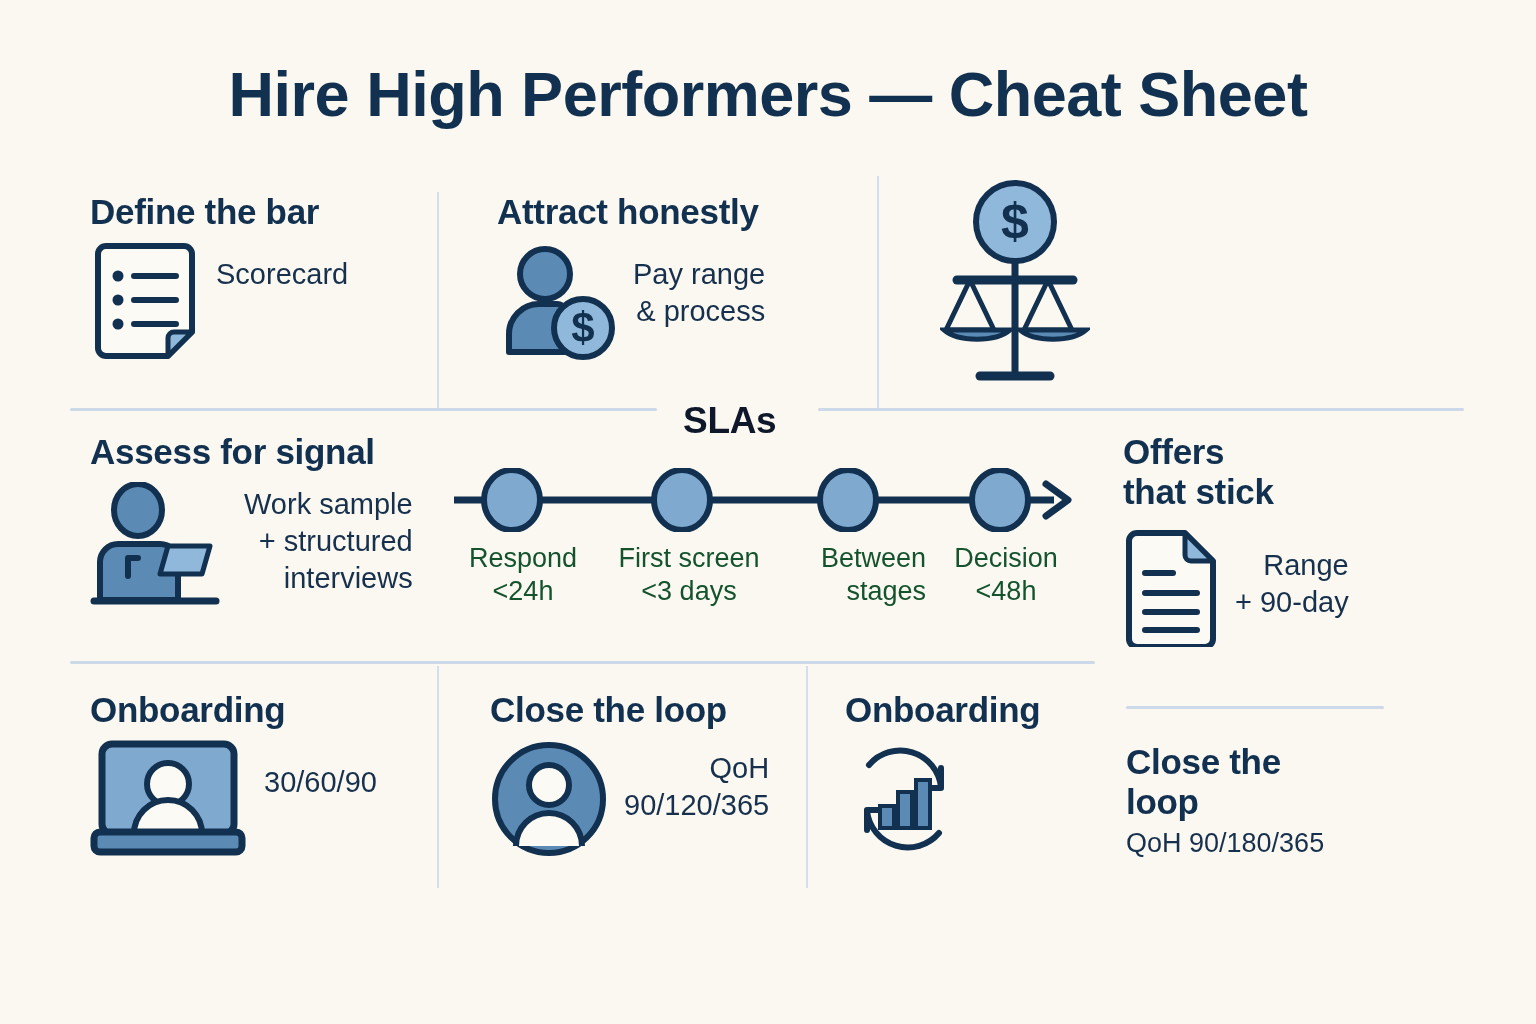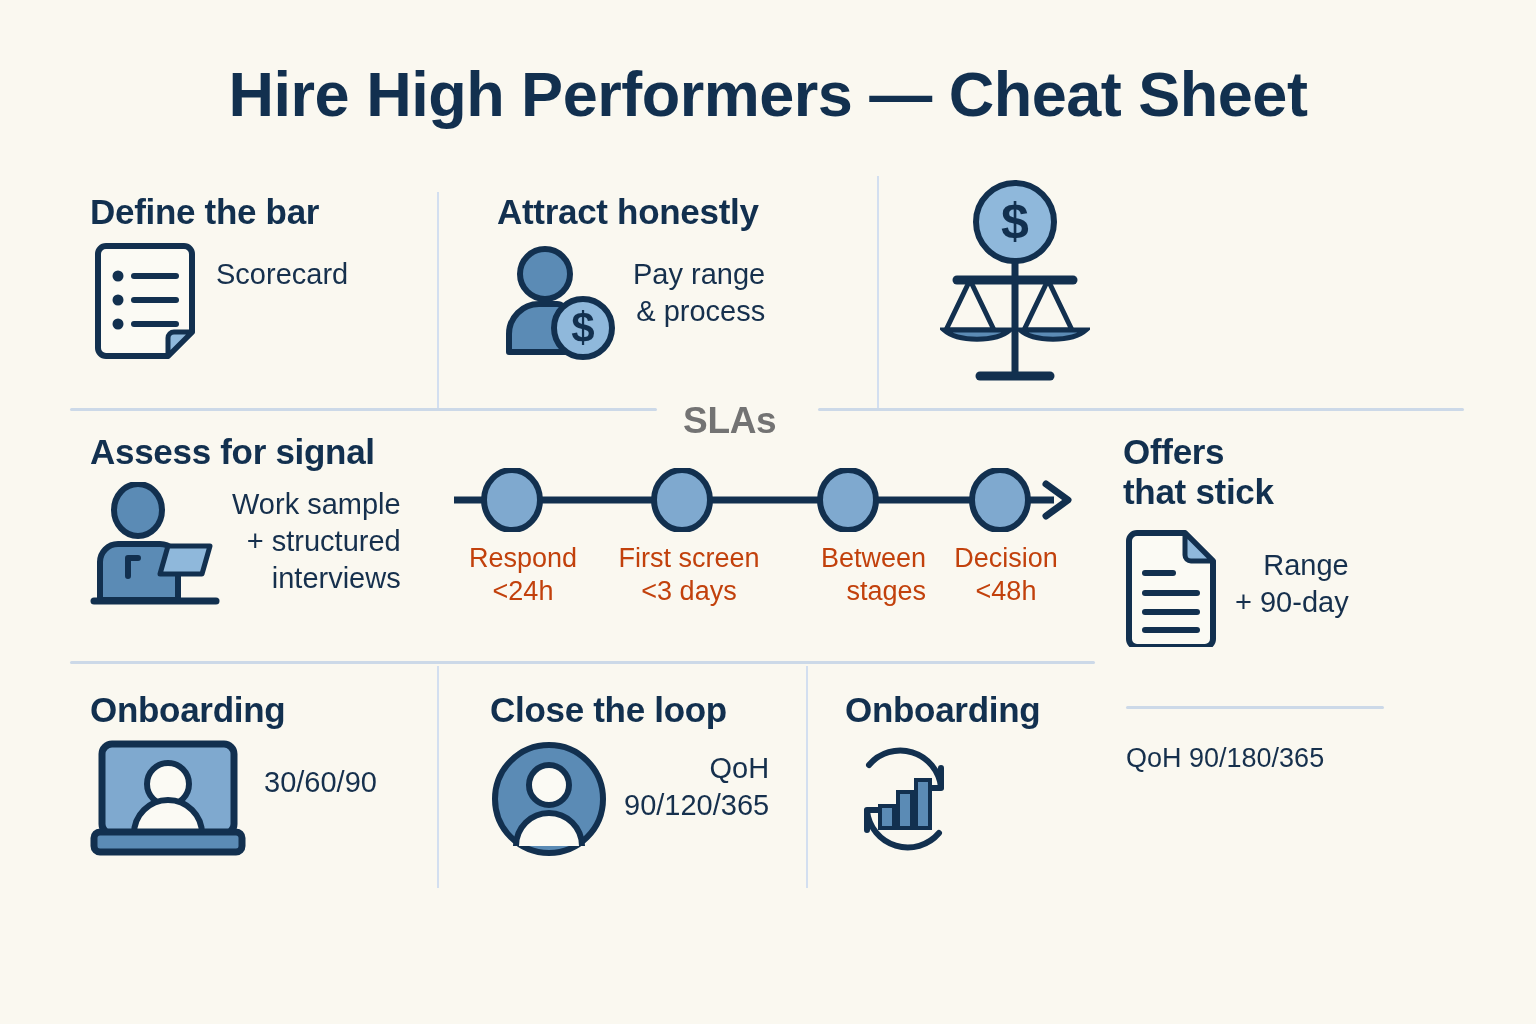--- a/index.html
+++ b/index.html
@@ -72,33 +72,33 @@
   }
   .icon-wrap {
     flex: 0 0 auto;
     display: block;
     line-height: 0;
   }
 
   
   .sla-title {
     position: absolute;
-    color: #737373;
+    color: #0f172a;
     font-weight: 700;
     font-size: 37px;
     letter-spacing: -0.3px;
   }
   .sla-track { position: absolute; }
   .sla-labels {
     position: absolute;
     display: flex;
   }
   .sla-label {
     text-align: center;
-    color: #c2410c;
+    color: #14532d;
     font-size: 27px;
     line-height: 1.22;
     white-space: pre-line;
   }
 
   
   .plain-title {
     color: #12304f;
     font-weight: 700;
     font-size: 35px;
@@ -178,21 +178,21 @@
           <path d="M104 100 L128 150 H80 Z" fill="none" stroke="#12304f" stroke-width="5" stroke-linejoin="round" transform="translate(4,0)"></path>
           <path d="M4 150 a37 17 0 0 0 66 0 z" fill="#5b8bb5" stroke="#12304f" stroke-width="5"></path>
           <path d="M80 150 a37 17 0 0 0 66 0 z" fill="#5b8bb5" stroke="#12304f" stroke-width="5"></path>
         </svg>
       </span>
     </div>
   </div>
 
   <div class="card" style="left:90px; top:432px; width:350px;">
     <div class="card-title">Assess for signal</div>
-    <div class="card-body" style="gap:12px;">
+    <div class="card-body" style="gap:24px;">
       <span class="icon-wrap">
         <svg width="130" height="130" viewBox="0 0 130 130">
           <ellipse cx="48" cy="28" rx="24" ry="26" fill="#5b8bb5" stroke="#12304f" stroke-width="6"></ellipse>
           <path d="M10 118 v-38 a18 18 0 0 1 18 -18 h42 a18 18 0 0 1 18 18 v38 z" fill="#5b8bb5" stroke="#12304f" stroke-width="6" stroke-linejoin="round"></path>
           <path d="M38 94 v-18 h10" fill="none" stroke="#12304f" stroke-width="6" stroke-linejoin="round" stroke-linecap="round"></path>
           <path d="M70 92 l8 -28 h42 l-8 28 z" fill="#8fb8db" stroke="#12304f" stroke-width="5" stroke-linejoin="round"></path>
           <line x1="4" y1="119" x2="126" y2="119" stroke="#12304f" stroke-width="7" stroke-linecap="round"></line>
         </svg>
       </span>
       <div class="card-note" style="padding-top:4px;">Work sample
@@ -284,16 +284,18 @@
           <rect x="35" y="66" width="14" height="22" fill="#5b8bb5" stroke="#12304f" stroke-width="4"></rect>
           <rect x="53" y="52" width="14" height="36" fill="#5b8bb5" stroke="#12304f" stroke-width="4"></rect>
           <rect x="71" y="40" width="14" height="48" fill="#5b8bb5" stroke="#12304f" stroke-width="4"></rect>
         </svg>
       </span>
       <div class="card-note"></div>
     </div>
   </div>
 
   <div class="card" style="left:1126px; top:742px; width:380px;">
+    <div class="plain-title">Close the
+loop</div>
     <div class="plain-note">QoH 90/180/365</div>
   </div>
 
 </div>
 
 </body></html>

